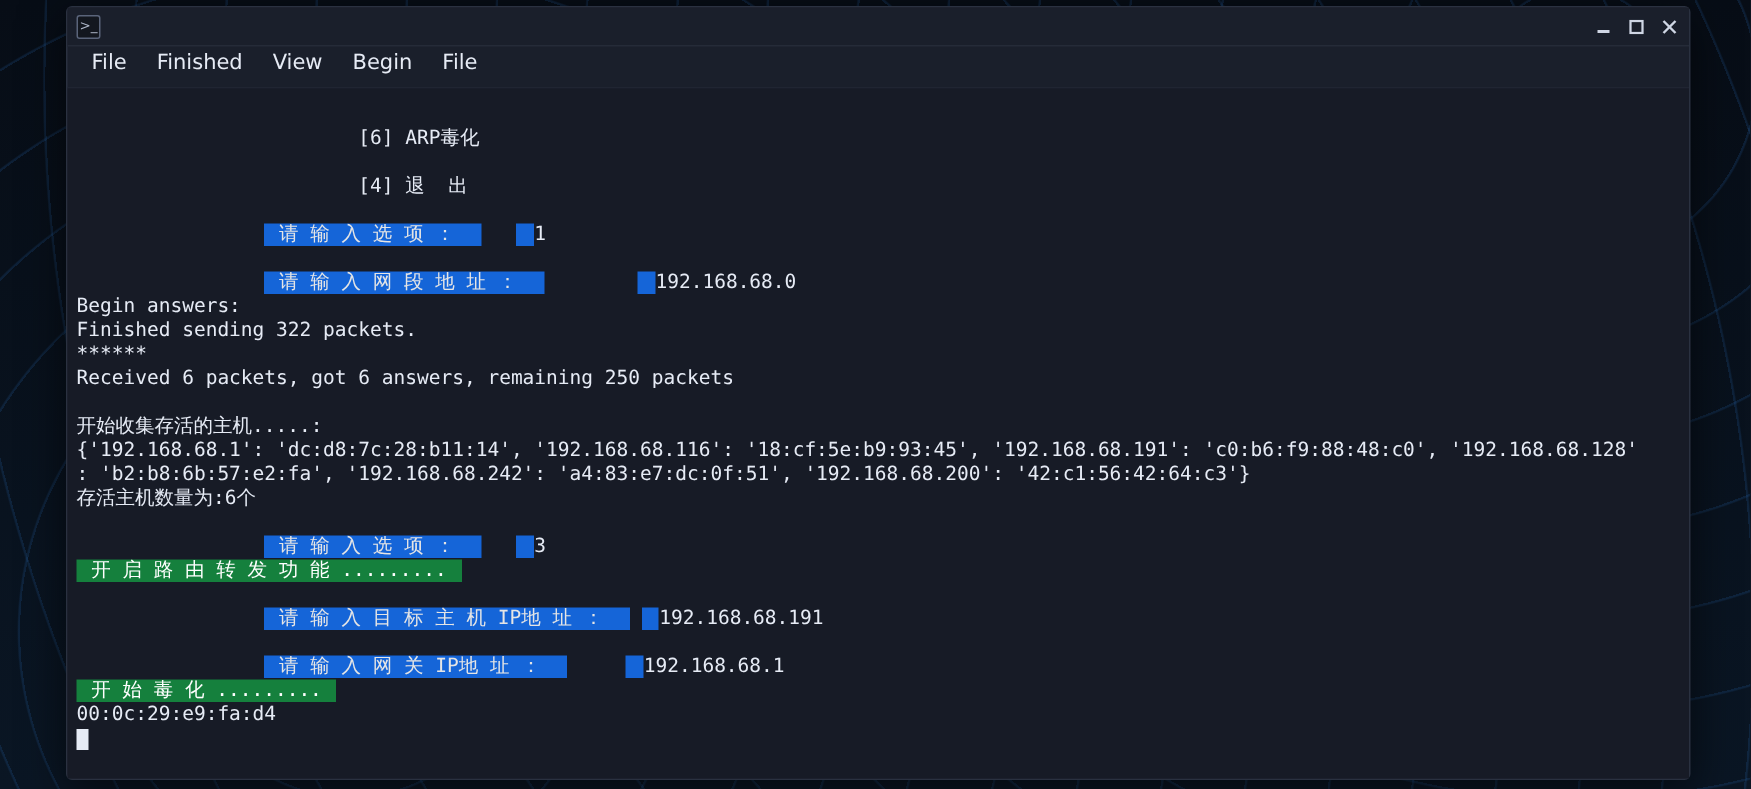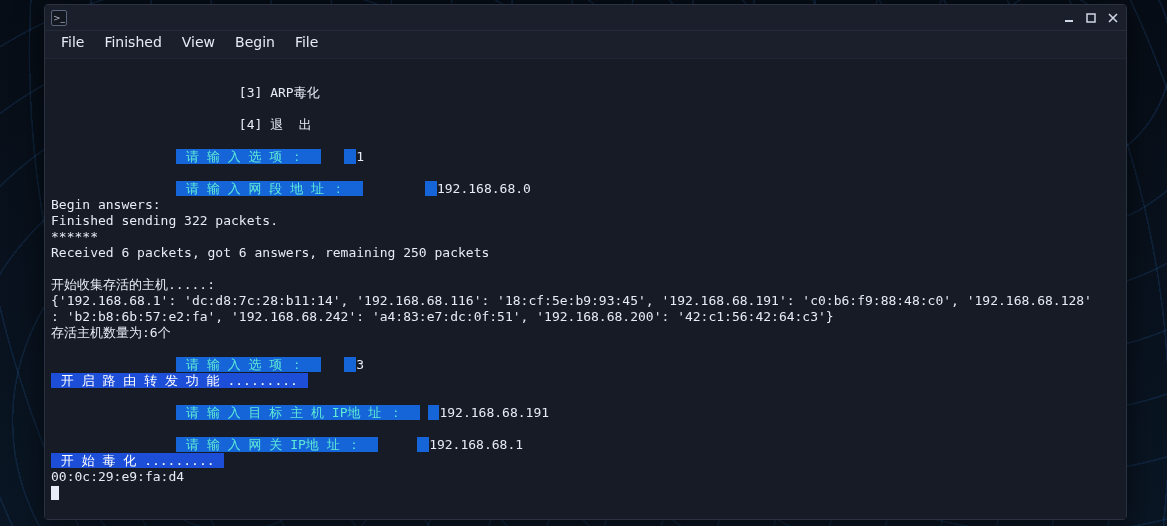--- a/index.html
+++ b/index.html
@@ -87,22 +87,22 @@
     flex: 1;
     background: #171b26;
     color: #e6ebf5;
     font-size: 13px;
     line-height: 16px;
     padding: 26px 6px 6px 6px;
     white-space: pre;
     overflow: hidden;
     position: relative;
   }
-  .hl-blue { background: #1565d8; color: #5eead4; padding: 0 2px; }
-  .hl-red  { background: #1d4ed8; color: #ffffff; padding: 0 2px; }
+  .hl-blue { background: #1565d8; color: #e5e5e5; padding: 0 2px; }
+  .hl-red  { background: #15803d; color: #ffffff; padding: 0 2px; }
   .cursor {
     display: inline-block;
     width: 8px; height: 14px;
     background: #e6ebf5;
     vertical-align: text-bottom;
   }
 </style>
 </head>
 <body>
 
@@ -133,21 +133,21 @@
   </div>
 
   <div class="menubar">
     <div class="menu-item">File</div>
     <div class="menu-item">Finished</div>
     <div class="menu-item">View</div>
     <div class="menu-item">Begin</div>
     <div class="menu-item">File</div>
   </div>
 
-  <div class="term"><span><span>                        </span><span>[3] ARP毒化</span></span>
+  <div class="term"><span><span>                        </span><span>[6] ARP毒化</span></span>
 
 <span><span>                        </span><span>[4] 退  出</span></span>
 
 <span><span>                </span><span class="hl-blue"> 请 输 入 选 项 ：  </span><span>   </span><span class="hl-blue"> </span><span>1</span></span>
 
 <span><span>                </span><span class="hl-blue"> 请 输 入 网 段 地 址 ：  </span><span>        </span><span class="hl-blue"> </span><span>192.168.68.0</span></span>
 <span>Begin answers:</span>
 <span>Finished sending 322 packets.</span>
 <span>******</span>
 <span>Received 6 packets, got 6 answers, remaining 250 packets</span>

